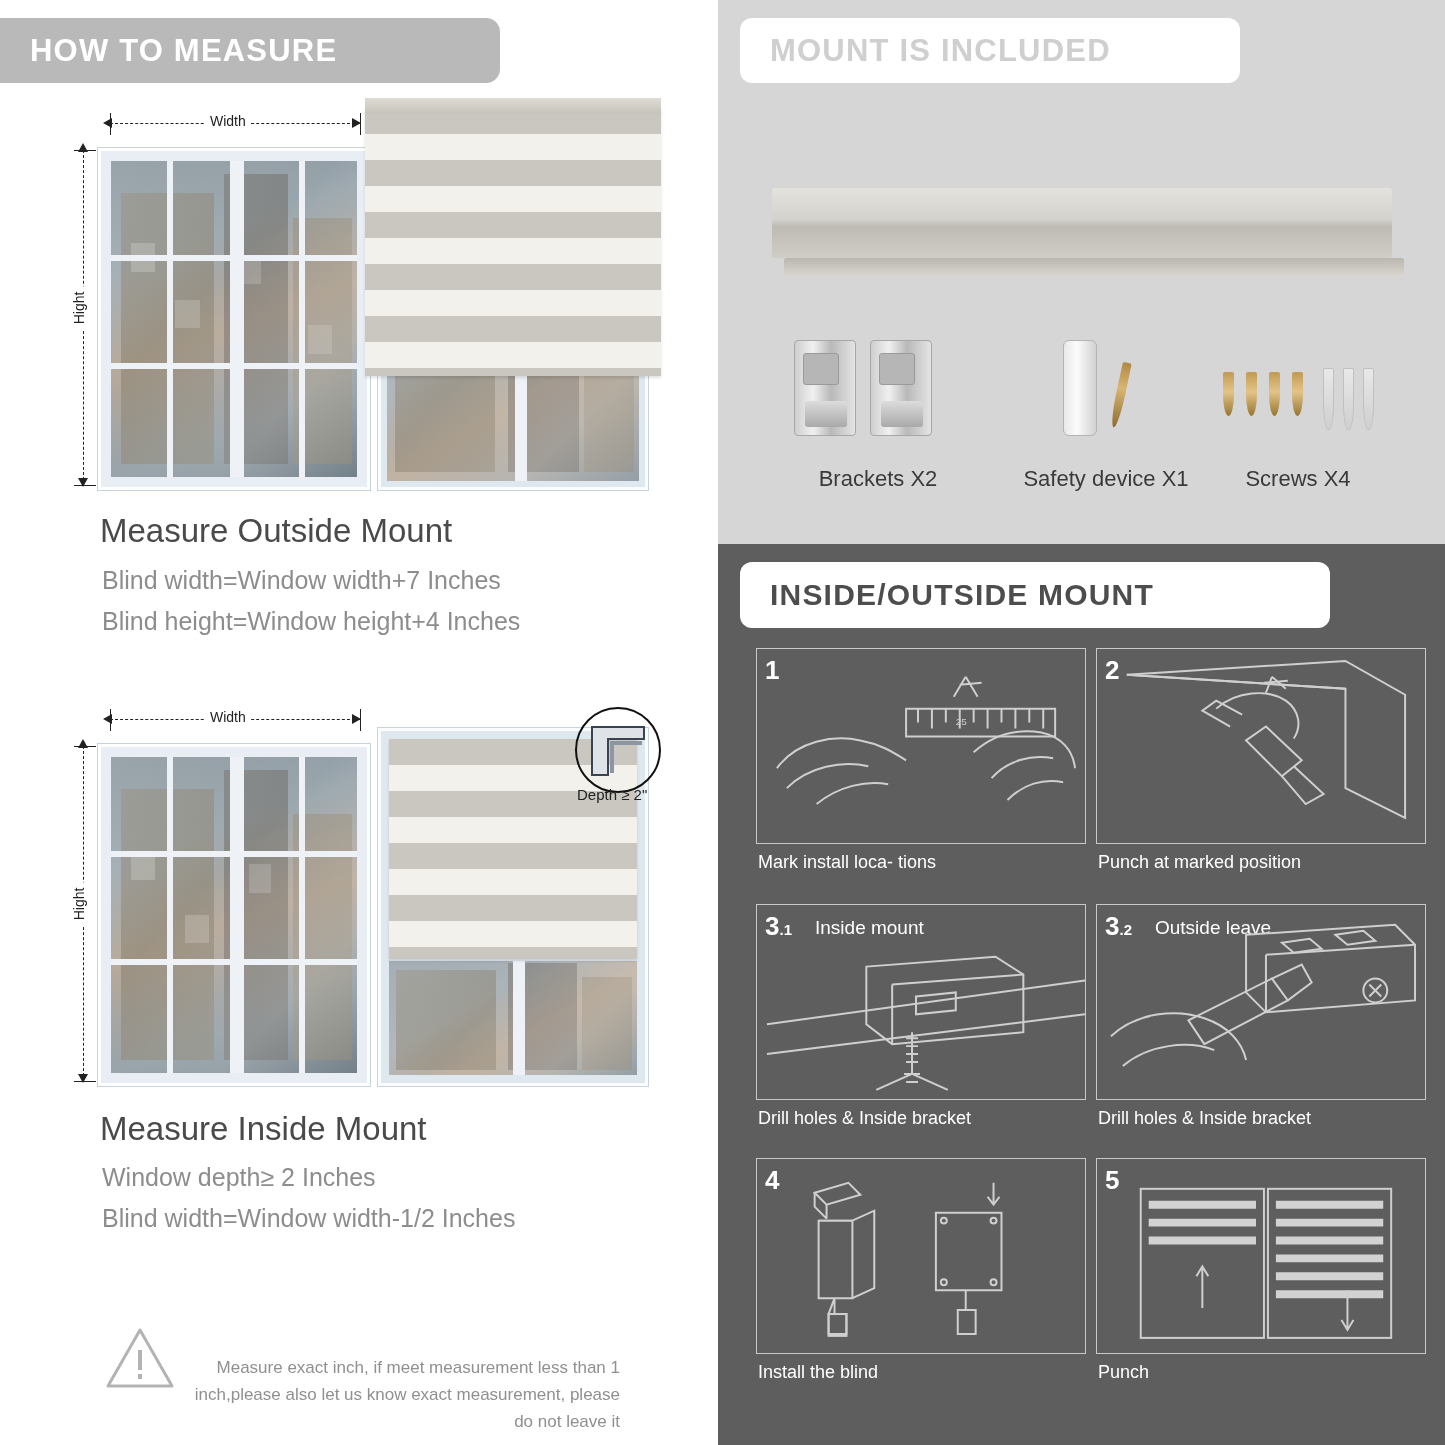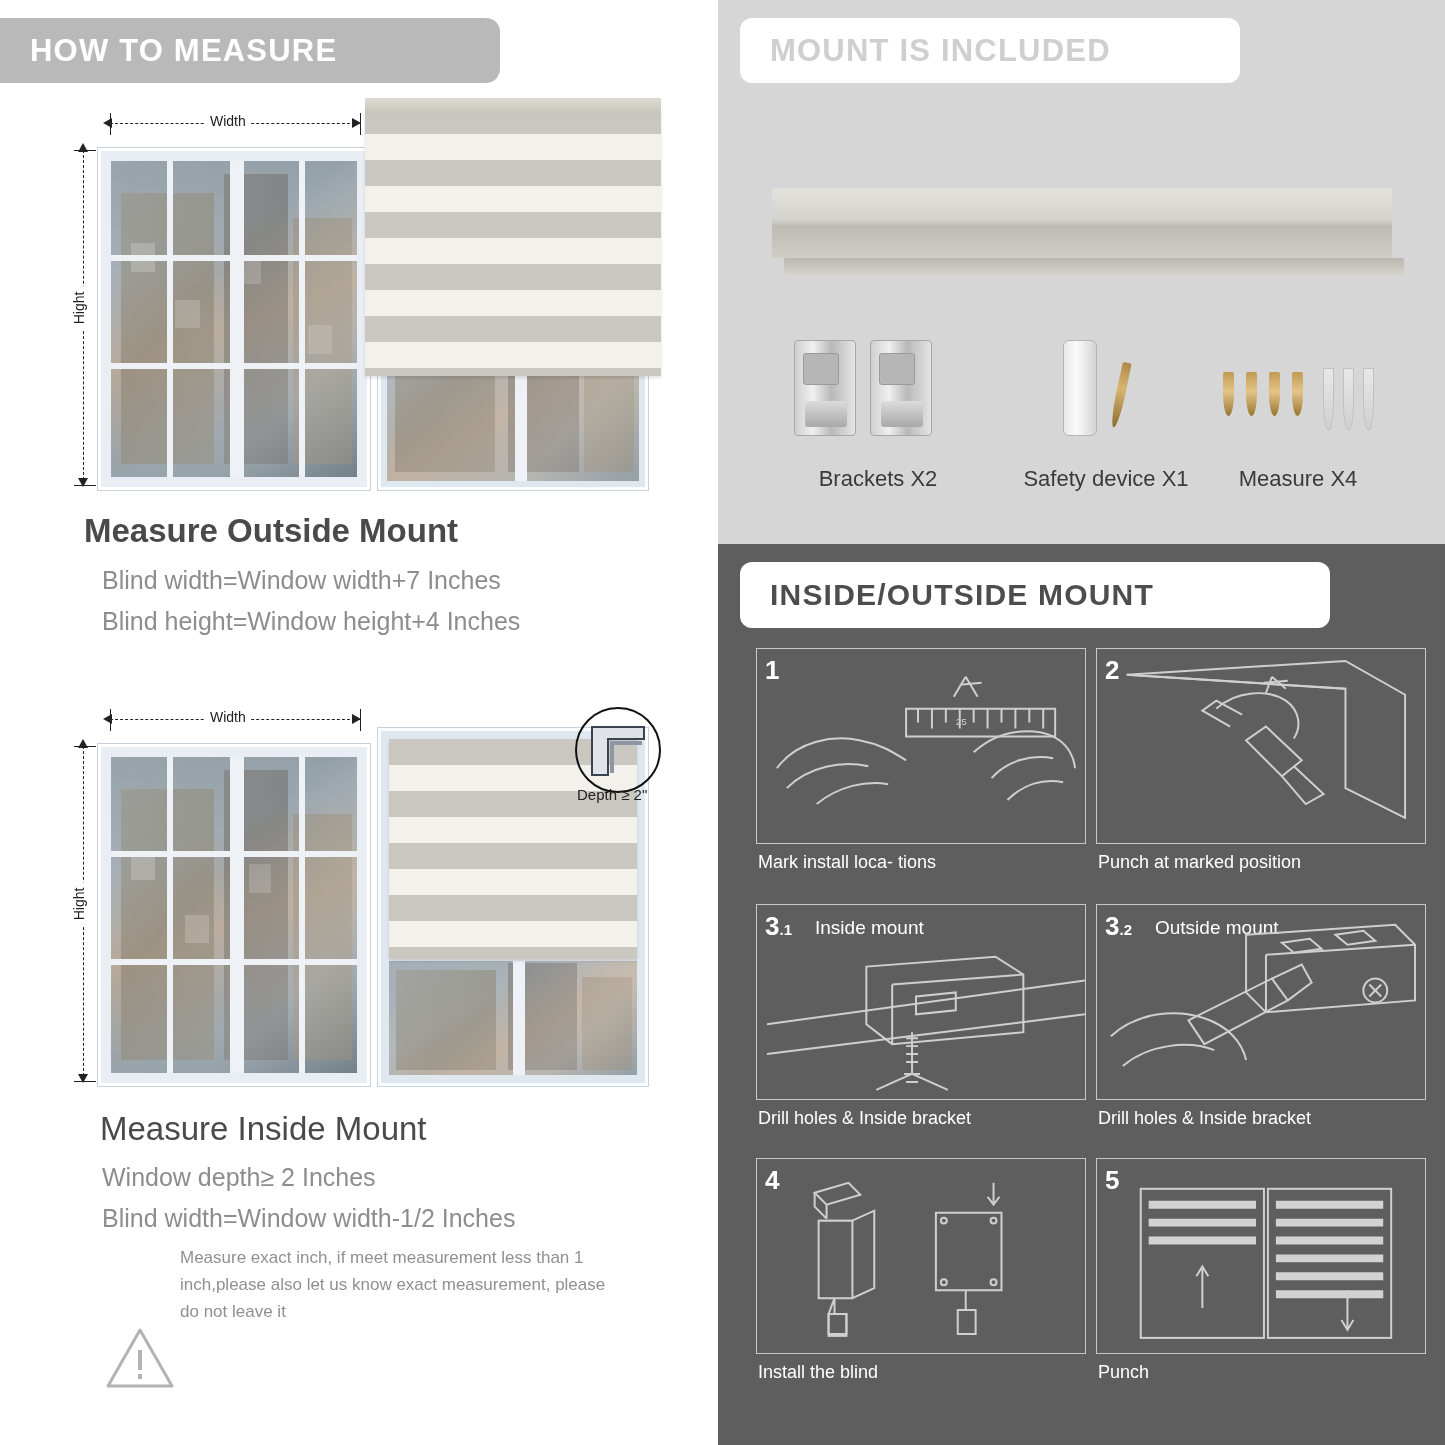--- a/index.html
+++ b/index.html
@@ -248,21 +248,21 @@
           <div class="bldg" style="left:48%; top:2%; width:28%; height:94%; background:rgba(108,103,95,.46);"></div>
           <div class="bldg" style="left:78%; top:14%; width:20%; height:82%; background:rgba(150,138,118,.46);"></div>
           <div class="glass-sheen"></div>
           <div class="mullion-v" style="left:128px; top:0; width:12px; bottom:0;"></div>
         </div>
       </div>
       <div class="zebra" style="left:295px; top:-2px; width:296px; height:268px;"></div>
       <div class="zebra-head" style="left:295px; top:-12px; width:296px; height:16px;"></div>
     </div>
 
-    <div class="section-title" style="left:84px; top:512px;font-weight:bold;">Measure Outside Mount</div>
+    <div class="section-title" style="left:100px; top:512px;">Measure Outside Mount</div>
     <div class="section-line" style="left:102px; top:566px;">Blind width=Window width+7 Inches</div>
     <div class="section-line" style="left:102px; top:607px;">Blind height=Window height+4 Inches</div>
 
     <div class="win-block" style="left:70px; top:706px; width:600px; height:390px;">
 
       <div class="arrow-line-h" style="left:40px; top:13px; width:250px; border-top:1px dashed #222; background:none;"></div>
       <div class="arrow-head" style="left:33px; top:8px; border-top:5px solid transparent; border-bottom:5px solid transparent; border-right:9px solid #222;"></div>
       <div class="arrow-head" style="left:282px; top:8px; border-top:5px solid transparent; border-bottom:5px solid transparent; border-left:9px solid #222;"></div>
       <div class="tick-v" style="left:40px; top:3px; height:22px;"></div>
       <div class="tick-v" style="left:290px; top:3px; height:22px;"></div>
@@ -313,21 +313,21 @@
 
     <div class="section-title" style="left:100px; top:1110px;">Measure Inside Mount</div>
     <div class="section-line" style="left:102px; top:1163px;">Window depth≥ 2 Inches</div>
     <div class="section-line" style="left:102px; top:1204px;text-align:right;">Blind width=Window width-1/2 Inches</div>
 
     <svg class="note-box" style="left:104px; top:1322px; width:72px; height:72px;" viewBox="0 0 72 72">
       <path d="M36 8 L68 64 L4 64 Z" fill="none" stroke="#b3b3b3" stroke-width="3" stroke-linejoin="round"></path>
       <rect x="34" y="28" width="4" height="20" fill="#b3b3b3"></rect>
       <rect x="34" y="52" width="4" height="5" fill="#b3b3b3"></rect>
     </svg>
-    <div class="note-text" style="left:180px; top:1244px; width:440px;">Measure exact inch, if meet measurement less than 1 inch,please also let us know exact measurement, please do not leave it</div>
+    <div class="note-text" style="left:180px; top:1354px; width:440px;text-align:right;">Measure exact inch, if meet measurement less than 1 inch,please also let us know exact measurement, please do not leave it</div>
   </div>
 
   <div class="divider-v"></div>
 
   <div class="right-top">
     <div class="header-pill" id="hdr-included">MOUNT IS INCLUDED</div>
 
 
     <div class="headrail"></div>
 
@@ -339,21 +339,21 @@
     <div class="screw" style="left:398px; top:362px; transform:rotate(12deg);"></div>
     <div class="part-label" style="left:268px; top:466px; width:240px;">Safety device X1</div>
 
     <div class="screw-small" style="left:505px; top:372px;"></div>
     <div class="screw-small" style="left:528px; top:372px;"></div>
     <div class="screw-small" style="left:551px; top:372px;"></div>
     <div class="screw-small" style="left:574px; top:372px;"></div>
     <div class="anchor" style="left:605px; top:368px;"></div>
     <div class="anchor" style="left:625px; top:368px;"></div>
     <div class="anchor" style="left:645px; top:368px;"></div>
-    <div class="part-label" style="left:460px; top:466px; width:240px;">Measure X4</div>
+    <div class="part-label" style="left:460px; top:466px; width:240px;">Screws X4</div>
   </div>
 
   <div class="right-bottom">
     <div class="header-pill" id="hdr-mount">INSIDE/OUTSIDE MOUNT</div>
 
     <div class="step" style="left:38px; top:104px; width:330px; height:196px;">
       <div class="step-num">1</div>
       <svg class="sketch" viewBox="0 0 330 196">
         <g fill="none" stroke="#cfcfcf" stroke-width="2">
           <path d="M20 120 C40 92, 78 86, 104 92 C126 96, 140 106, 150 112"></path>
@@ -404,21 +404,21 @@
           <path d="M120 186 L156 170 L192 186"></path>
         </g>
       </svg>
     </div>
     <div class="step-caption" style="left:40px; top:564px;">Drill holes &amp;  Inside bracket</div>
 
     <div class="step" style="left:378px; top:360px; width:330px; height:196px;">
       <div class="step-num">
         <span>3</span><span class="sub">.2</span>
       </div>
-      <div class="step-inline-label">Outside mount</div>
+      <div class="step-inline-label">Outside leave</div>
       <svg class="sketch" viewBox="0 0 330 196">
         <g fill="none" stroke="#cfcfcf" stroke-width="2">
           <path d="M150 30 L300 20 L320 40 L320 96 L170 108 L150 88 Z"></path>
           <path d="M170 50 L320 40 M170 50 L170 108"></path>
           <path d="M186 38 L214 34 L226 44 L198 48 Z"></path>
           <path d="M240 30 L268 26 L280 36 L252 40 Z"></path>
           <path d="M14 132 C40 108, 80 104, 108 114 C132 122, 146 138, 150 156"></path>
           <path d="M26 162 C52 140, 92 136, 118 146"></path>
           <path d="M92 116 L176 74 L192 96 L108 140 Z"></path>
           <path d="M176 74 L206 60 L216 78 L192 96"></path>

